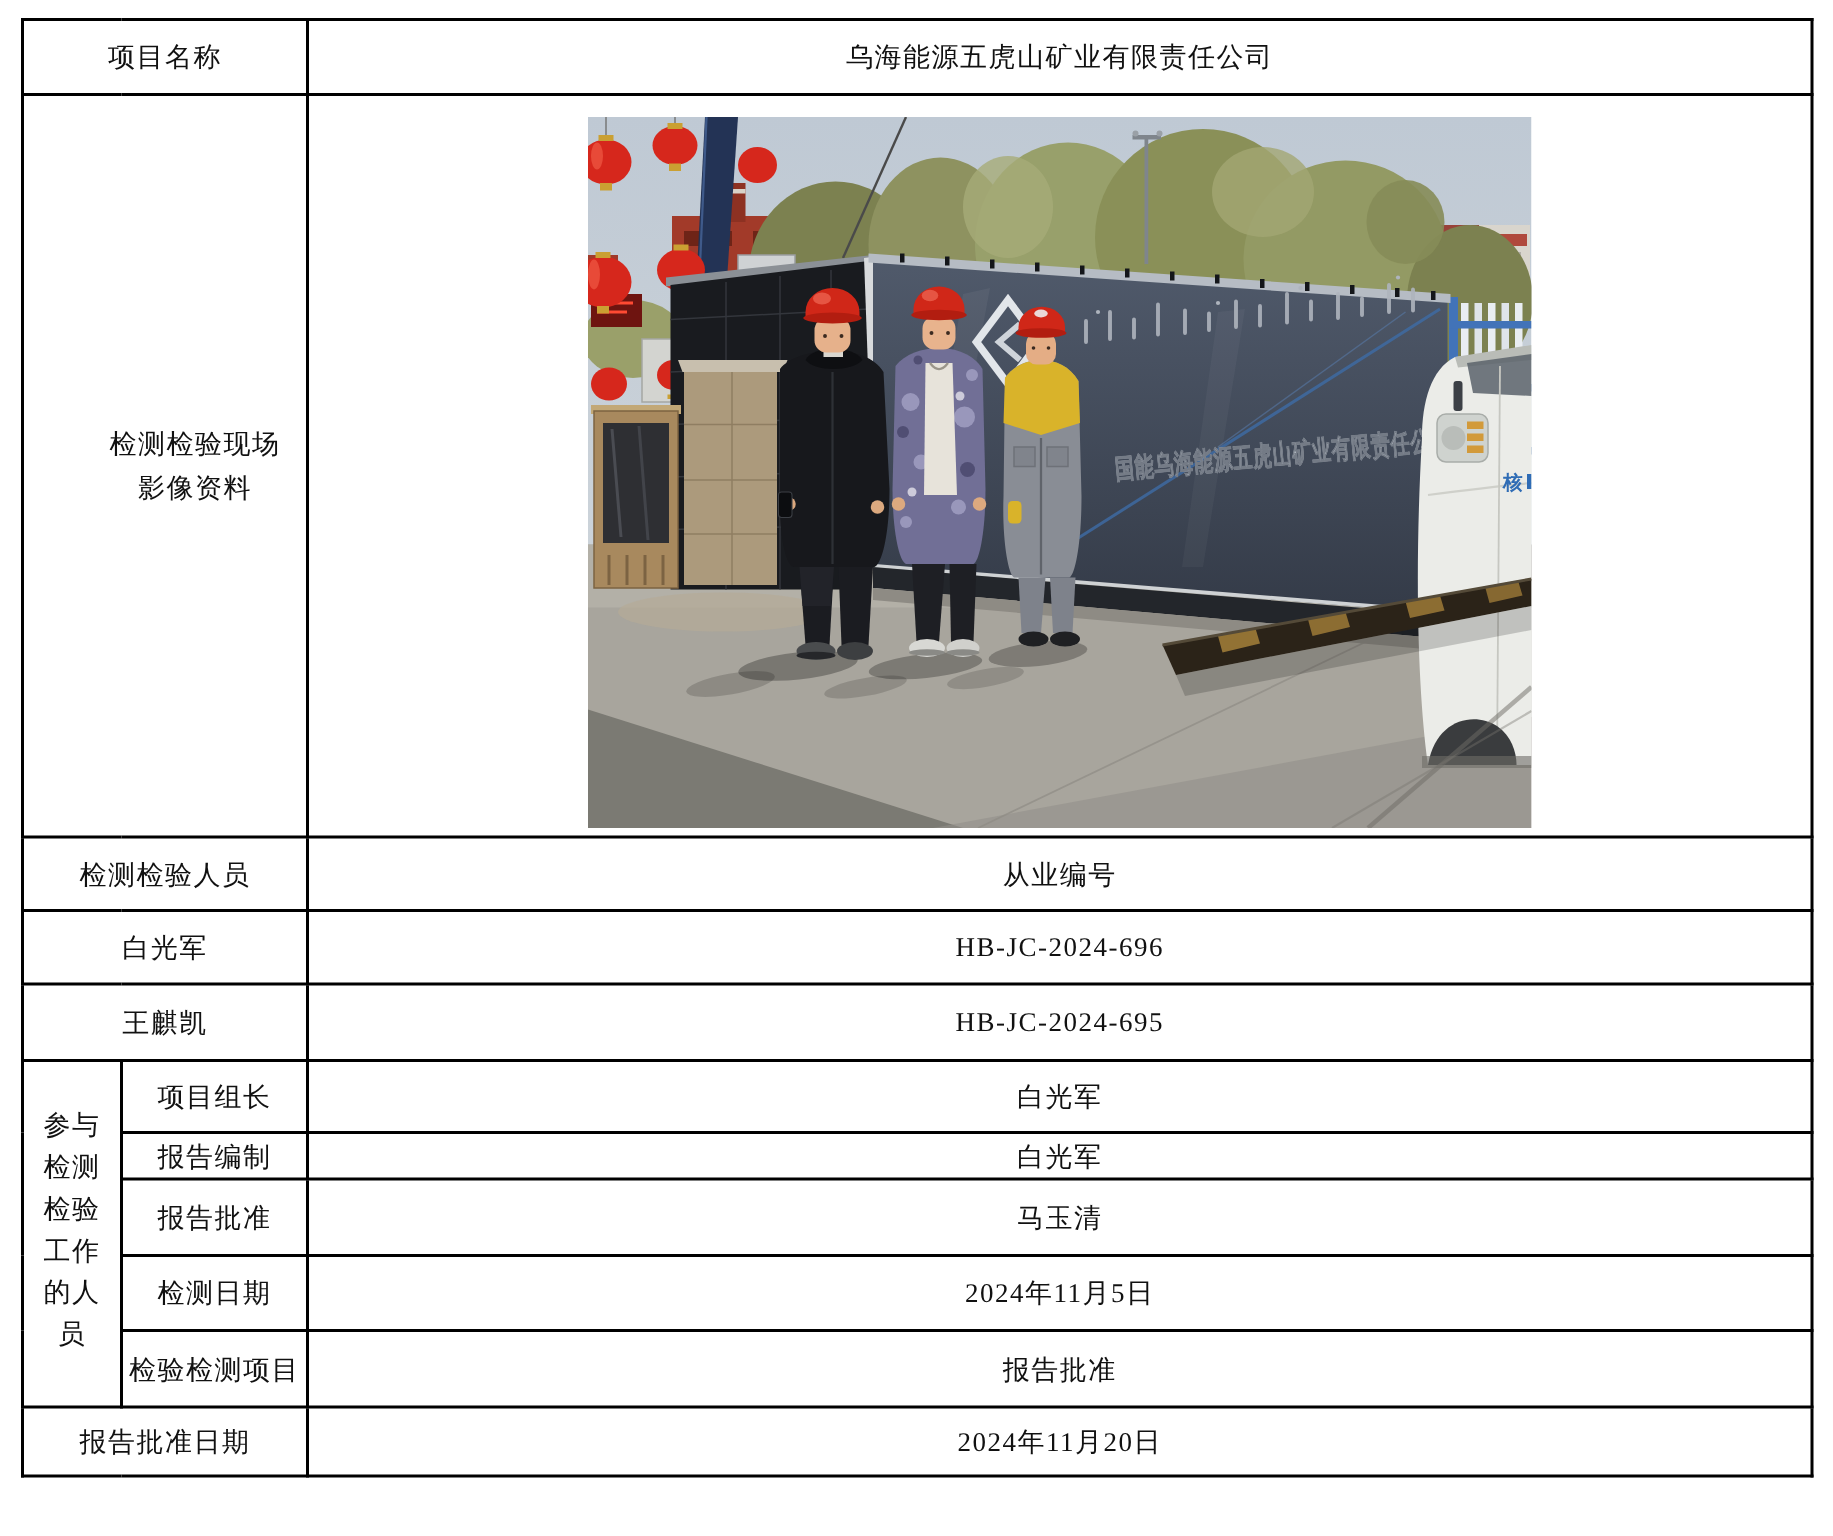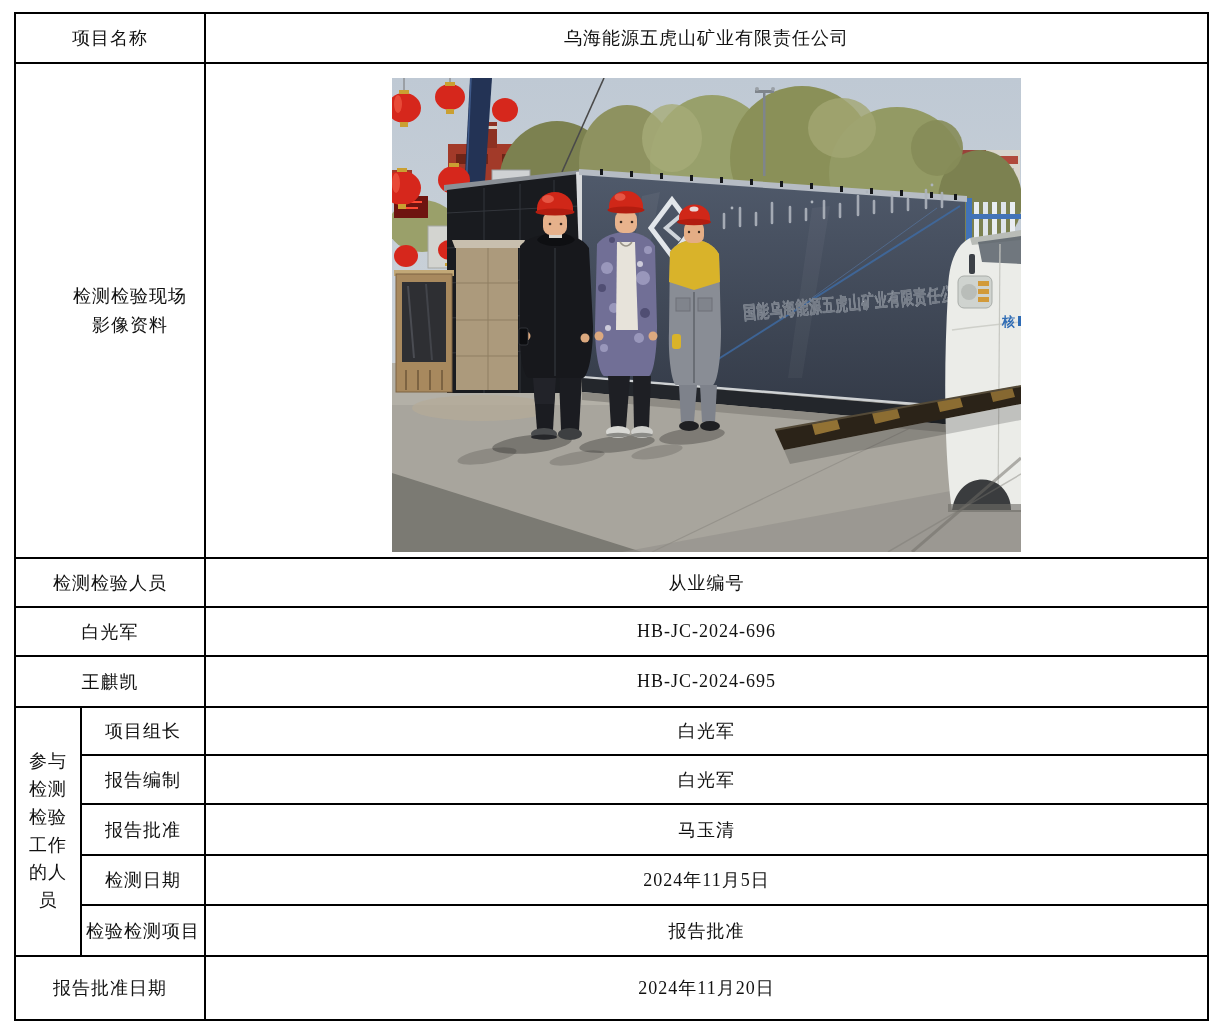--- a/index.html
+++ b/index.html
@@ -4,21 +4,21 @@
 <style>
   html,body{margin:0;padding:0;background:#ffffff;}
   .page{position:relative;width:1222px;height:1024px;background:#fff;overflow:hidden;
         font-family:"Liberation Serif","DejaVu Serif",serif;color:#111;}
   table.report{position:absolute;left:14px;top:12px;width:1193px;border-collapse:collapse;table-layout:fixed;}
   table.report td{border:2px solid #000;text-align:center;vertical-align:middle;
                   font-size:18px;letter-spacing:1px;padding:0;overflow:hidden;}
   td.lbl{font-size:18px;}
   td.val{font-size:18px;letter-spacing:0.5px;border-radius:11px;}
   .two-line{line-height:1.6;padding-left:40px;}
-  .vgroup{width:40px;margin:0 auto;word-break:break-all;line-height:1.55;letter-spacing:1px;}
+  .vgroup{width:40px;margin:0 auto;word-break:break-all;line-height:1.55;letter-spacing:1px;font-family:Liberation Mono, monospace;}
   svg.photo{display:block;margin:8px auto 0 auto;}
   .alnum{letter-spacing:0.5px;}
 </style>
 </head>
 <body>
 
 <div class="page">
   <table class="report">
     <colgroup>
         <col style="width:66px">
@@ -368,36 +368,36 @@
       <td class="val alnum">HB-JC-2024-695</td>
     </tr>
 
     <tr style="height:48px">
       <td rowspan="5" class="lbl">
         <div class="vgroup">参与检测检验工作的人员</div>
       </td>
       <td class="lbl">项目组长</td>
       <td class="val">白光军</td>
     </tr>
-    <tr style="height:49px">
+    <tr style="height:31px">
       <td class="lbl">报告编制</td>
       <td class="val">白光军</td>
     </tr>
     <tr style="height:51px">
       <td class="lbl">报告批准</td>
       <td class="val">马玉清</td>
     </tr>
     <tr style="height:50px">
       <td class="lbl">检测日期</td>
       <td class="val">2024年11月5日</td>
     </tr>
     <tr style="height:51px">
       <td class="lbl">检验检测项目</td>
       <td class="val">报告批准</td>
     </tr>
 
-    <tr style="height:64px">
+    <tr style="height:46px">
       <td colspan="2" class="lbl">报告批准日期</td>
       <td class="val">2024年11月20日</td>
     </tr>
   </tbody>
     </table>
 </div>
 
 </body></html>

